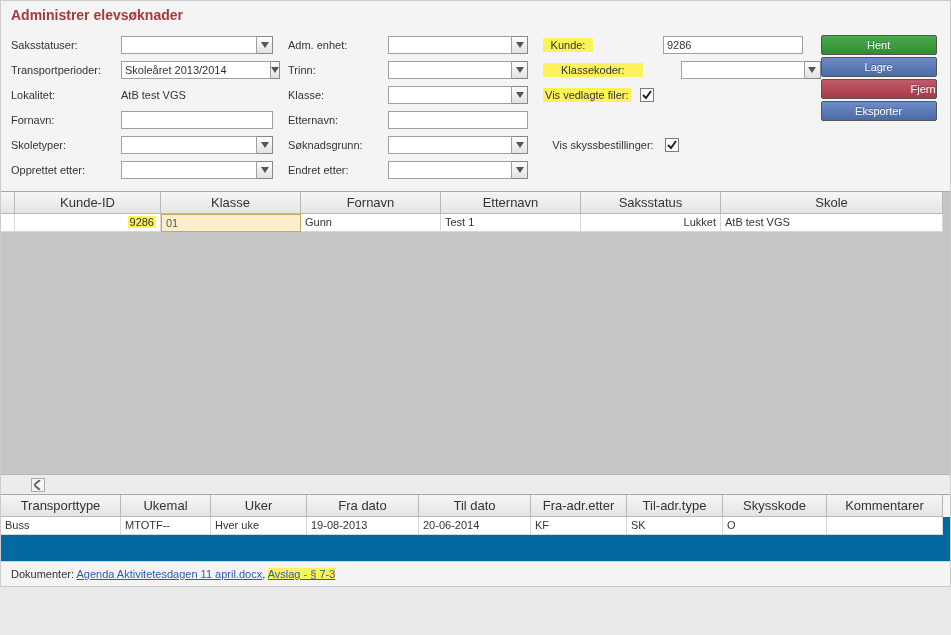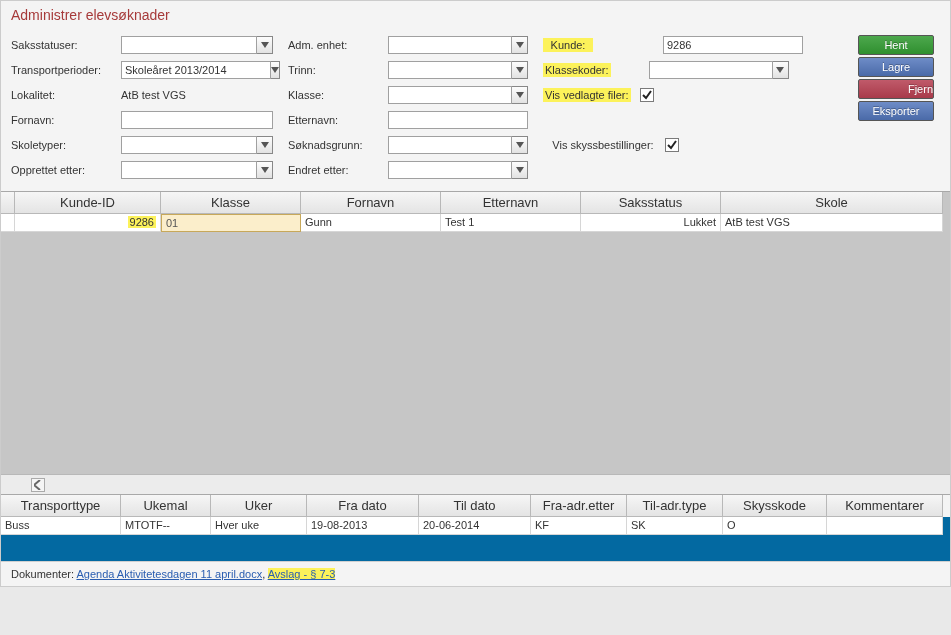--- a/index.html
+++ b/index.html
@@ -9,21 +9,21 @@
     color: #333;
     background: #e9e9e9;
     width: 951px;
   }
   .page {
     background: #f4f4f4;
     border: 1px solid #ccc;
   }
   .title {
     color: #a63a3a;
-    font-weight: normal;
+    font-weight: bold;
     font-size: 14px;
     padding: 6px 10px;
   }
   .filters {
     padding: 4px 10px 8px 10px;
   }
   .row {
     display: flex;
     align-items: center;
     height: 24px;
@@ -72,21 +72,21 @@
   .col2 { width: 140px; }
   .g2 { width: 15px; }
   .col3 { width: 140px; }
   .btns {
     margin-left: auto;
     display: flex;
     flex-direction: column;
     gap: 2px;
   }
   .btn {
-    width: 76px;
+    width: 116px;
     height: 20px;
     border: 1px solid #555;
     color: #fff;
     text-align: center;
     line-height: 18px;
     font-size: 11px;
     cursor: pointer;
     border-radius: 2px;
     text-shadow: 0 -1px 0 rgba(0,0,0,0.3);
   }
@@ -227,21 +227,21 @@
           <span class="lbl2">Trinn:</span>
           <span class="combo col2">
             <input style="width: 124px;" value="">
             <span class="dd">
                 <svg viewBox="0 0 8 6">
                   <path d="M0 0 L8 0 L4 6 Z" fill="#555"></path>
                 </svg>
               </span>
           </span>
           <span class="g2"></span>
-          <span class="hl" style="padding:1px 2px">Klassekoder:</span>
+          <span class="hl" style="padding:1px 18px">Klassekoder:</span>
           <span style="width:38px"></span>
           <span class="combo col3">
             <input style="width: 124px;" value="">
             <span class="dd">
                 <svg viewBox="0 0 8 6">
                   <path d="M0 0 L8 0 L4 6 Z" fill="#555"></path>
                 </svg>
               </span>
           </span>
         </div>

